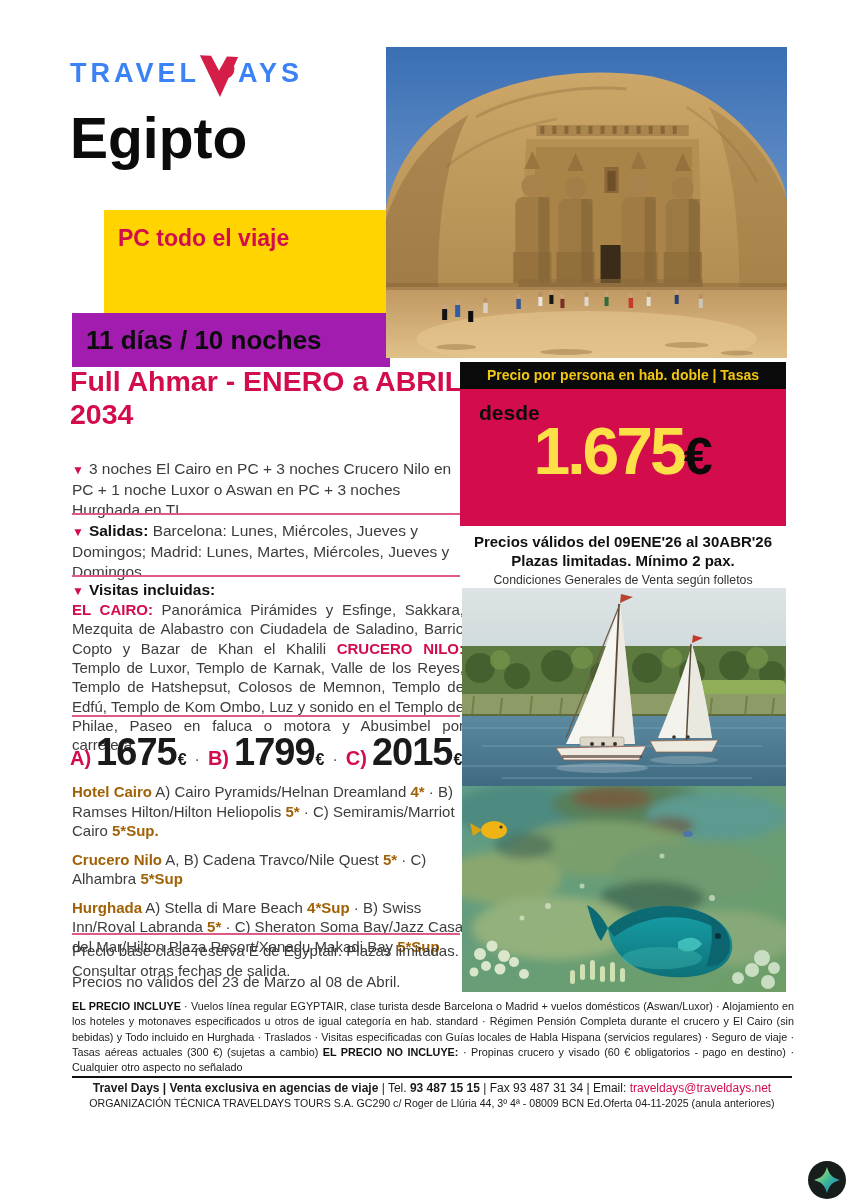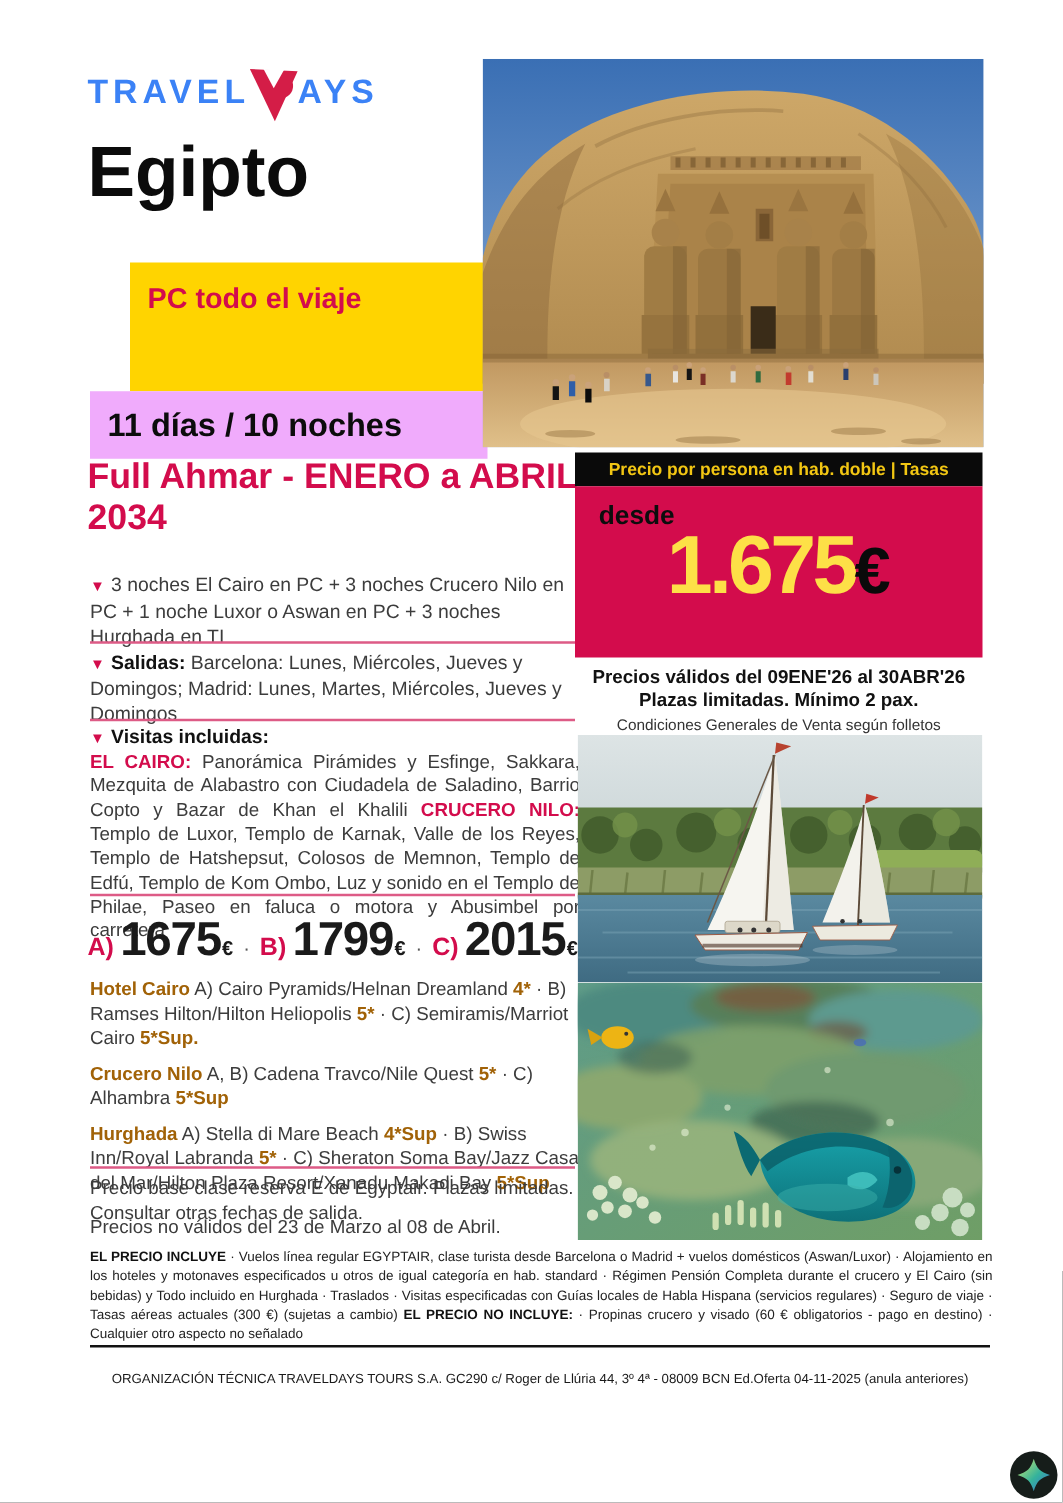--- a/index.html
+++ b/index.html
@@ -12,21 +12,21 @@
 
   
   .logo{left:70px;top:58px;display:flex;align-items:flex-start;color:#3b82f6;font-weight:bold;
         font-size:27px;letter-spacing:4px;}
   .logo .dglyph{margin:0 -1px;}
 
   .egipto{left:70px;top:110px;font-size:57px;font-weight:bold;color:#0b0b0b;line-height:1;}
 
   .yellowbox{left:72px;top:210px;width:318px;height:103px;background:#ffd400;margin-left:32px;}
   .yellowbox .txt{padding:15px 0 0 14px;color:#d30c4c;font-weight:bold;font-size:23px;}
-  .redbox{left:72px;top:313px;width:318px;height:54px;background:#f0abfc;}
+  .redbox{left:72px;top:313px;width:318px;height:54px;background:#a21caf;}
   .redbox .txt{padding-left:14px;line-height:54px;color:#0c0c0c;font-weight:bold;font-size:26px;}
 
   .offer-title{left:70px;top:365px;width:392px;color:#d30c4c;font-weight:bold;font-size:28.5px;line-height:1.17;}
 
   .body-p{left:72px;width:390px;font-size:15.5px;line-height:1.33;color:#3c3c3c;}
   .sep{left:72px;width:388px;height:2px;background:#dd5b86;}
   .h-visitas{left:72px;top:581px;font-size:15.5px;color:#111;}
   .p-visitas{left:72px;top:600px;width:392px;font-size:15px;line-height:1.29;color:#3c3c3c;text-align:justify;}
 
   .price-row{left:70px;top:731px;width:400px;display:flex;align-items:baseline;}
@@ -133,20 +133,23 @@
     <p><span class="b">Hurghada</span><span>  A) Stella di Mare Beach </span><span class="b">4*Sup</span><span> · B) Swiss Inn/Royal Labranda </span><span class="b">5*</span><span> ·  C) Sheraton Soma Bay/Jazz Casa del Mar/Hilton Plaza Resort/Xanadu Makadi Bay </span><span class="b">5*Sup</span></p>
   </div>
   <div class="abs sep" style="top:933px"></div>
 
   <div class="abs note" style="top:941px">Precio base clase reserva E de  Egyptair.  Plazas limitadas. Consultar otras fechas de salida.</div>
   <div class="abs note" style="top:972px">Precios no válidos del 23 de Marzo al 08 de Abril.</div>
 
   <div class="abs includes"><span class="b">EL PRECIO INCLUYE</span><span>  · Vuelos línea regular EGYPTAIR,  clase turista desde Barcelona o Madrid + vuelos domésticos (Aswan/Luxor) · Alojamiento en los hoteles y motonaves especificados u otros de igual categoría en hab. standard · Régimen Pensión Completa durante el crucero y El Cairo (sin bebidas) y Todo incluido en Hurghada · Traslados · Visitas especificadas con Guías locales de Habla Hispana (servicios regulares) · Seguro de viaje · Tasas aéreas  actuales (300 €) (sujetas a cambio) </span><span class="b">EL PRECIO NO INCLUYE:</span><span> · Propinas crucero y visado (60 € obligatorios - pago en destino) · Cualquier otro aspecto no señalado</span></div>
 
   <div class="abs foot-divider"></div>
+  <div class="abs foot1">
+    <span class="b">Travel Days | Venta exclusiva en agencias de viaje</span><span> | Tel. </span><span class="b">93 487 15 15</span><span> | Fax 93 487 31 34 | Email: </span><a href="#">traveldays@traveldays.net</a>
+  </div>
   <div class="abs foot2">ORGANIZACIÓN TÉCNICA TRAVELDAYS TOURS S.A. GC290 c/ Roger de Llúria 44, 3º 4ª - 08009 BCN Ed.Oferta 04-11-2025 (anula anteriores)</div>
 
   <div class="abs photo photo1">
     <svg width="401" height="311" viewBox="0 0 400 311" preserveAspectRatio="none">
       <defs>
         <linearGradient id="sky1" x1="0" y1="0" x2="0" y2="1">
           <stop offset="0" stop-color="#3a6fb4"></stop>
             <stop offset="1" stop-color="#8fb0d9"></stop>
         </linearGradient>
         <linearGradient id="rock1" x1="0" y1="0" x2="0" y2="1">

